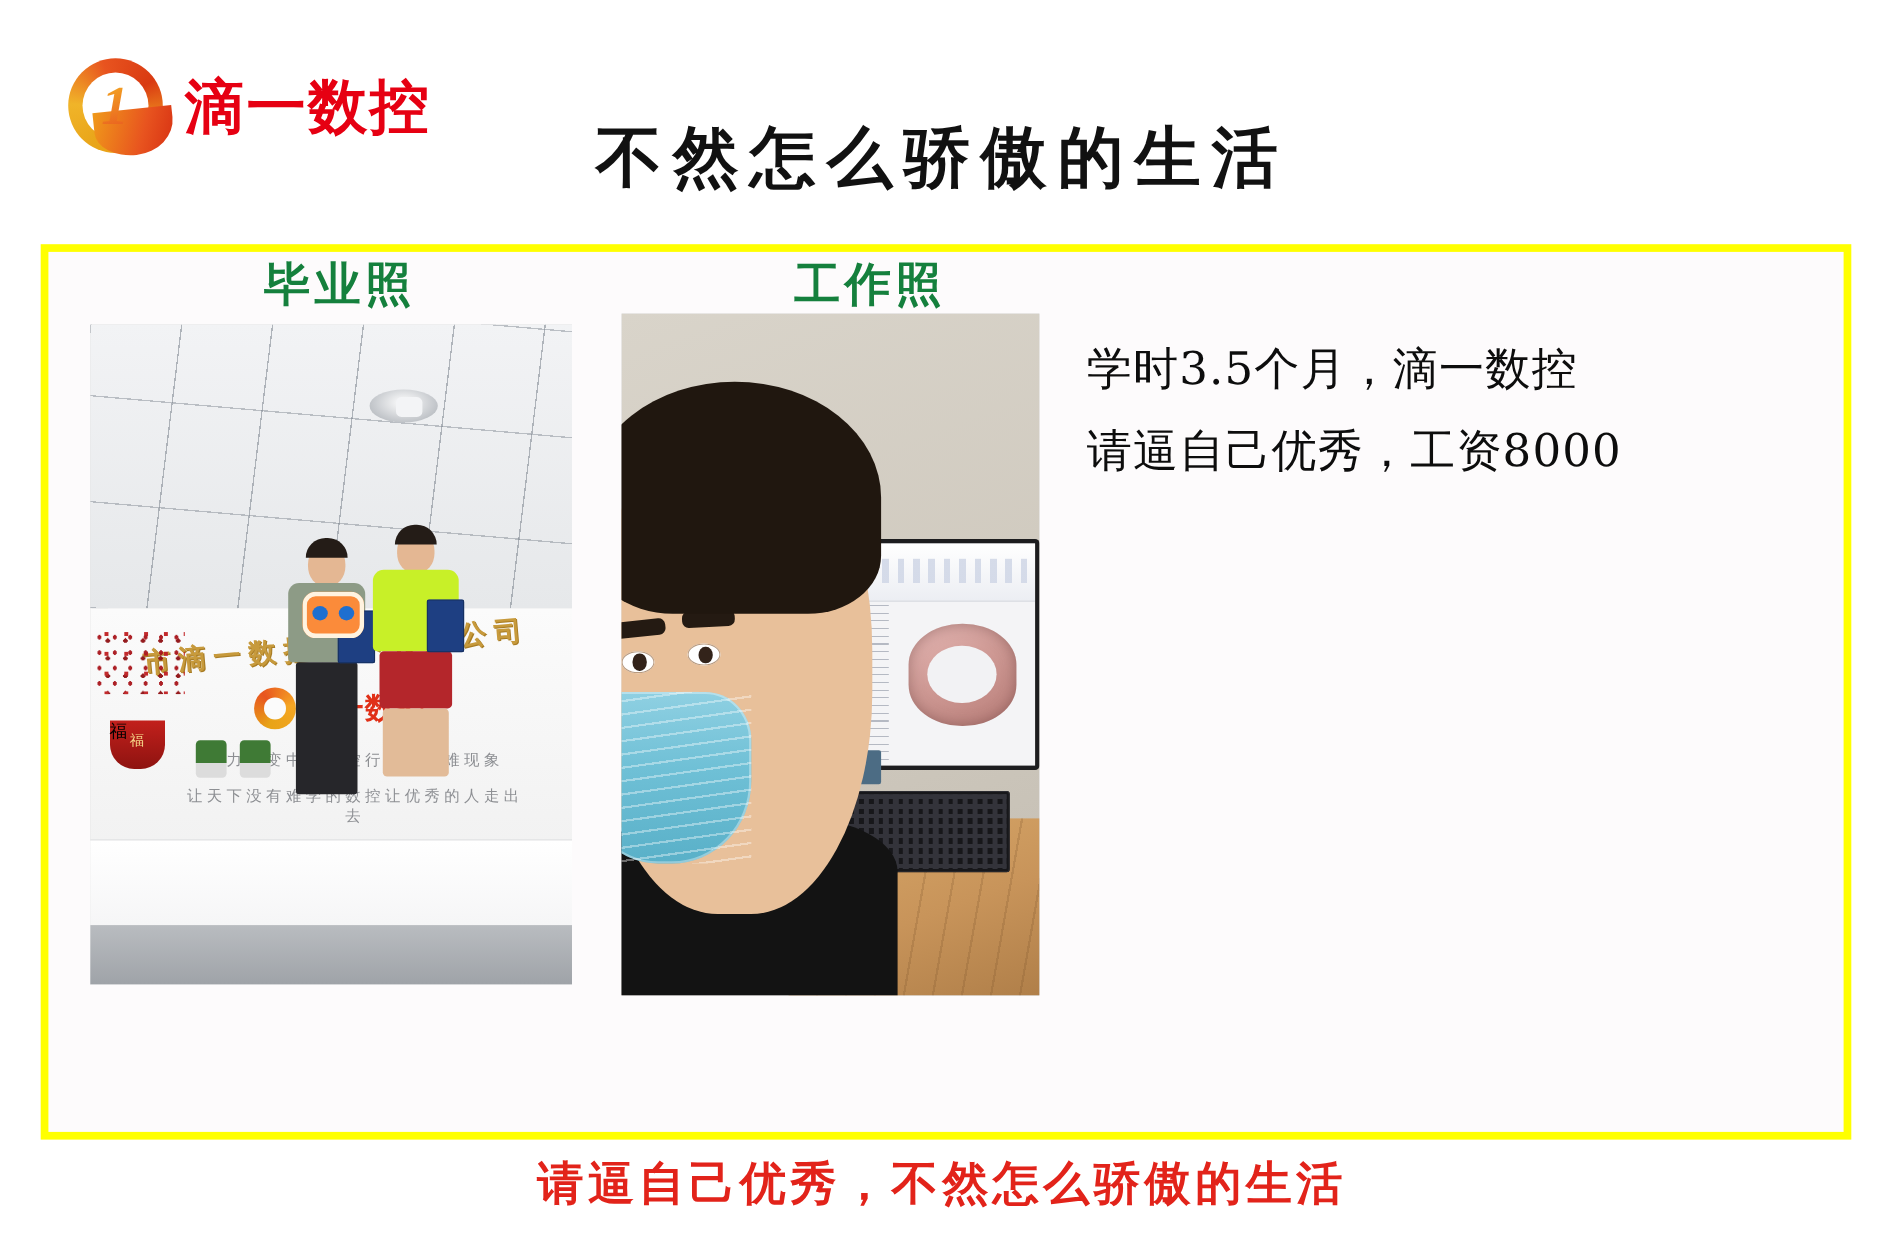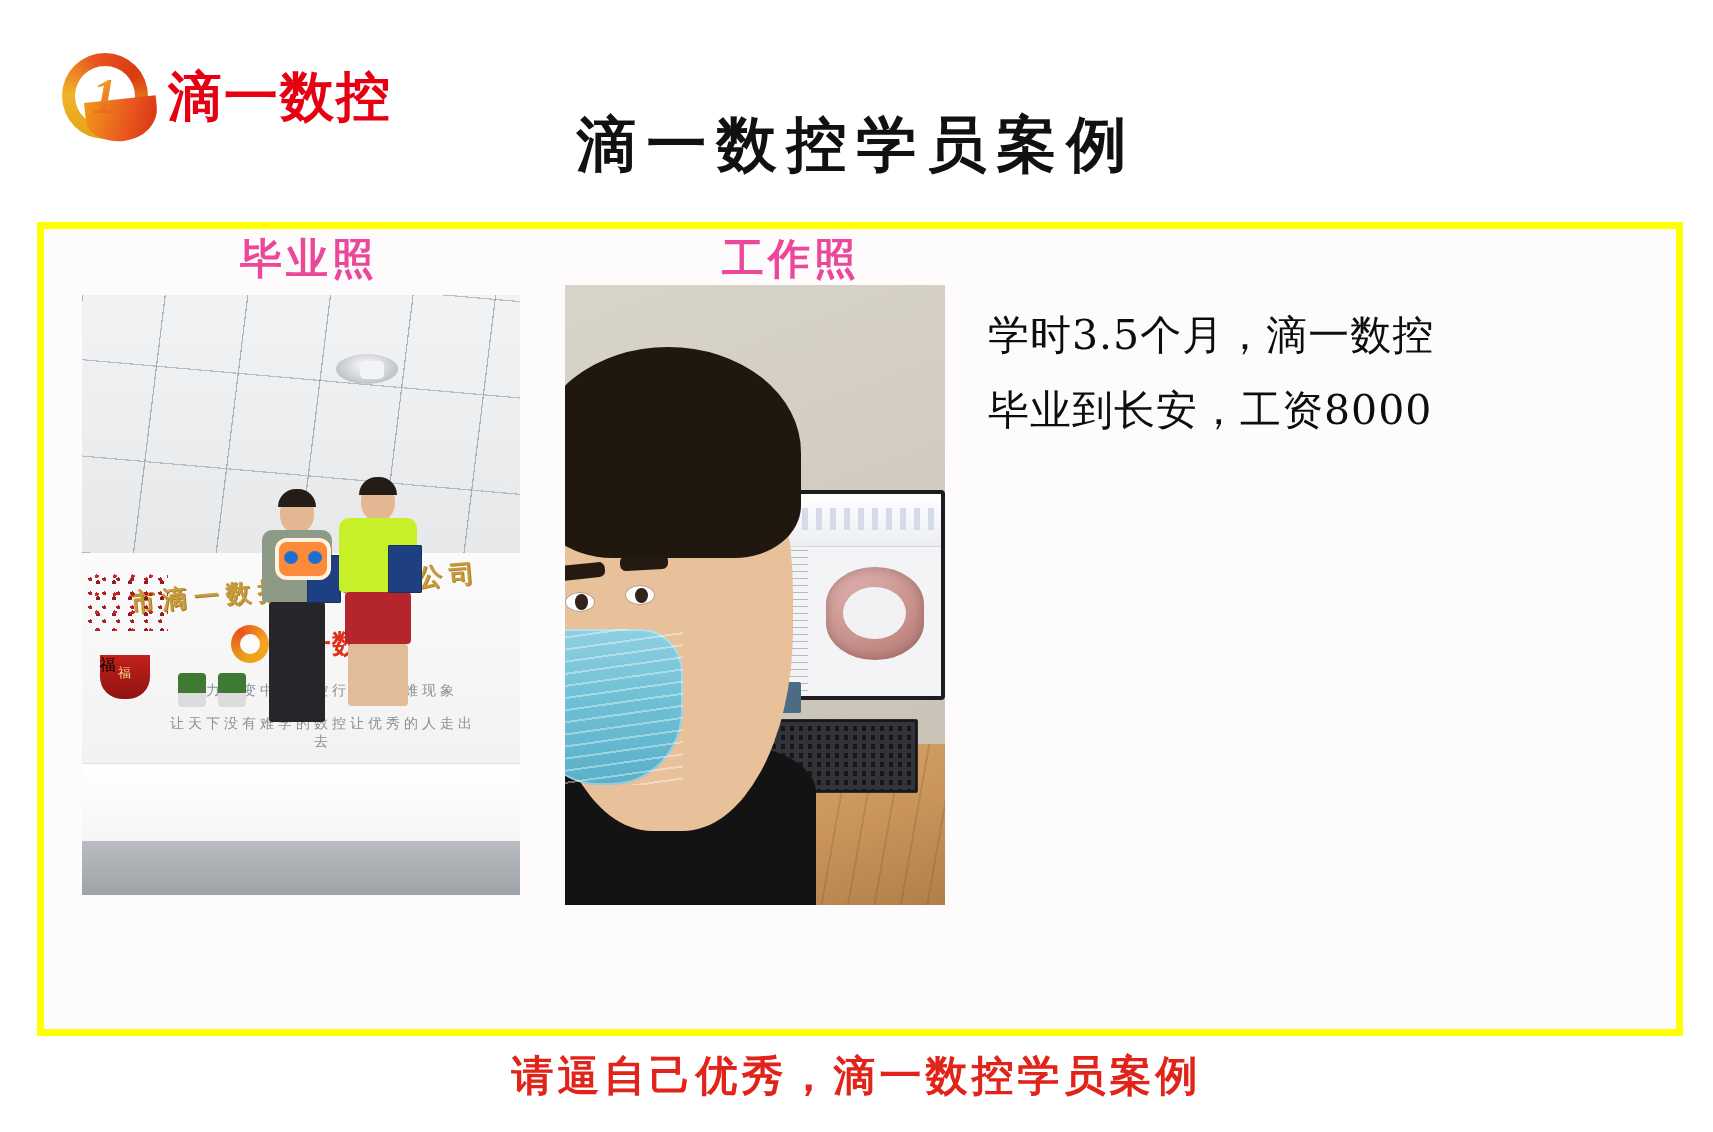--- a/index.html
+++ b/index.html
@@ -57,21 +57,21 @@
 
   
   .card{
     position:absolute;left:37px;top:222px;width:1646px;height:814px;
     border:7px solid #ffff00;background:#fdfbfc;box-sizing:border-box;
   }
 
   
   .cap{
     position:absolute;font-family:"DejaVu Serif","Liberation Serif",serif;
-    font-weight:700;font-size:42px;line-height:48px;letter-spacing:4px;color:#ec4899;
+    font-weight:700;font-size:42px;line-height:48px;letter-spacing:4px;color:#15803d;
   }
   .cap-grad{left:240px;top:235px;}
   .cap-work{left:722px;top:235px;}
 
   
   .photo{position:absolute;overflow:hidden;background:#ddd;}
   .photo-grad{left:82px;top:295px;width:438px;height:600px;}
   .photo-work{left:565px;top:285px;width:380px;height:620px;}
 
   
@@ -216,21 +216,21 @@
       <div class="ring"></div>
       <div class="ring-inner"></div>
       <div class="swoosh"></div>
       <div class="one">1</div>
     </div>
     <div class="logo-text">
       <div class="logo-cn">滴一数控</div>
     </div>
   </div>
 
-  <div class="main-title">滴一数控学员案例</div>
+  <div class="main-title">不然怎么骄傲的生活</div>
 
   <div class="card"></div>
 
   <div class="cap cap-grad">毕业照</div>
   <div class="cap cap-work">工作照</div>
 
   <div class="photo photo-grad">
     <div class="g-ceiling">
       <div class="g-grid"></div>
       <div class="g-light"></div>
@@ -285,18 +285,18 @@
       <div class="w-brow r"></div>
       <div class="w-eye l"></div>
       <div class="w-eye r"></div>
       <div class="w-maskf"></div>
     </div>
     <div class="w-hair"></div>
   </div>
 
   <div class="bio">
     <div class="ln">学时3.5个月，滴一数控</div>
-    <div class="ln">毕业到长安，工资8000</div>
+    <div class="ln">请逼自己优秀，工资8000</div>
   </div>
 
-  <div class="footer">请逼自己优秀，滴一数控学员案例</div>
+  <div class="footer">请逼自己优秀，不然怎么骄傲的生活</div>
 
 </div>
 
 </body></html>

